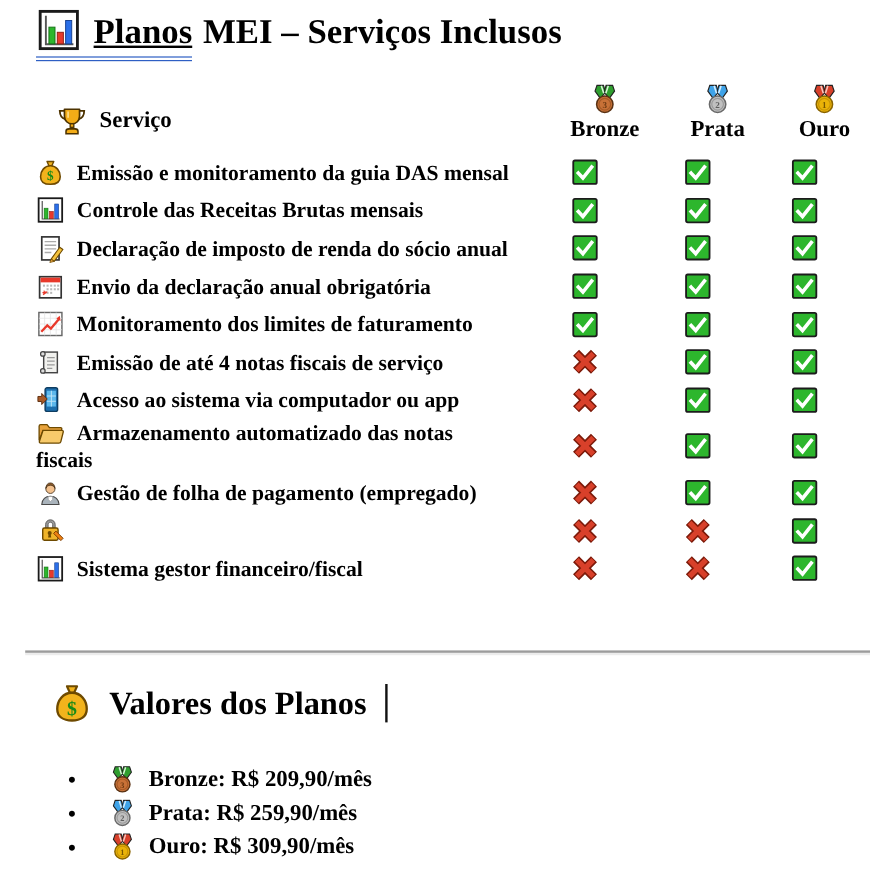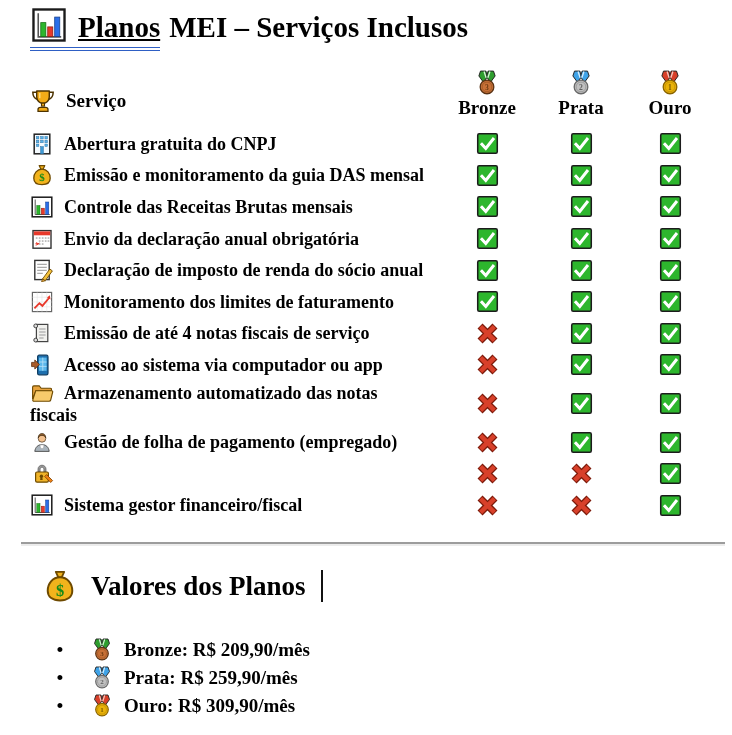--- a/index.html
+++ b/index.html
@@ -11,21 +11,21 @@
   .title-row{position:absolute;top:6px;left:30px;display:flex;align-items:flex-end;
              font-size:29px;font-weight:700;white-space:nowrap;justify-content:center;}
   .title-link{display:inline-flex;align-items:flex-end;gap:10px;
               border-bottom:4px double #2e5fc4;padding-bottom:3px;}
   .title-link .ic svg{width:38px;height:38px;}
   .title-word{text-decoration:underline;}
   .title-rest{margin-left:9px;padding-bottom:7px;}
 
   
   .table{position:absolute;top:64px;left:0;right:0;}
-  .thead{display:grid;grid-template-columns:410px 94px 94px 84px;padding-left:30px;}
+  .thead{display:grid;grid-template-columns:410px 94px 94px 84px;padding-left:47px;}
   .svc-head{display:flex;align-items:center;gap:10px;font-size:19px;font-weight:700;margin-top:18px;}
   .svc-head .ic svg{width:26px;height:26px;}
   .plan-col{display:flex;flex-direction:column;align-items:center;gap:1px;
             font-size:19px;font-weight:700;padding-top:6px;}
   .plan-col .ic svg{width:26px;height:26px;}
   .rows{margin-top:9px;}
   .row{display:grid;grid-template-columns:410px 94px 94px 84px;padding-left:30px;
        align-items:center;min-height:31.6px;}
   .svc{font-size:18px;font-weight:700;line-height:1.2;}
   .svc .ic{display:inline-block;vertical-align:-6px;margin-right:10px;}
@@ -228,40 +228,20 @@
             <use href="#sym-medal-gold"></use>
           </svg>
         </span>
       <span>Ouro</span>
     </div>
   </div>
 
   <div class="rows">
     <div class="row">
       <div class="svc"><span class="ic"><svg class="isvg" viewBox="0 0 24 24" aria-hidden="true">
-              <use href="#sym-building"></use>
-            </svg></span><span class="lbl">Abertura gratuita do CNPJ</span></div>
-      <span class="cell">
-          <svg class="msvg" viewBox="0 0 24 24" aria-hidden="true">
-            <use href="#sym-check"></use>
-          </svg>
-        </span>
-      <span class="cell">
-          <svg class="msvg" viewBox="0 0 24 24" aria-hidden="true">
-            <use href="#sym-check"></use>
-          </svg>
-        </span>
-      <span class="cell">
-          <svg class="msvg" viewBox="0 0 24 24" aria-hidden="true">
-            <use href="#sym-check"></use>
-          </svg>
-        </span>
-    </div>
-    <div class="row">
-      <div class="svc"><span class="ic"><svg class="isvg" viewBox="0 0 24 24" aria-hidden="true">
               <use href="#sym-moneybag"></use>
             </svg></span><span class="lbl">Emissão e monitoramento da guia DAS mensal</span></div>
       <span class="cell">
           <svg class="msvg" viewBox="0 0 24 24" aria-hidden="true">
             <use href="#sym-check"></use>
           </svg>
         </span>
       <span class="cell">
           <svg class="msvg" viewBox="0 0 24 24" aria-hidden="true">
             <use href="#sym-check"></use>
@@ -288,42 +268,42 @@
           </svg>
         </span>
       <span class="cell">
           <svg class="msvg" viewBox="0 0 24 24" aria-hidden="true">
             <use href="#sym-check"></use>
           </svg>
         </span>
     </div>
     <div class="row">
       <div class="svc"><span class="ic"><svg class="isvg" viewBox="0 0 24 24" aria-hidden="true">
+              <use href="#sym-memo"></use>
+            </svg></span><span class="lbl">Declaração de imposto de renda do sócio anual</span></div>
+      <span class="cell">
+          <svg class="msvg" viewBox="0 0 24 24" aria-hidden="true">
+            <use href="#sym-check"></use>
+          </svg>
+        </span>
+      <span class="cell">
+          <svg class="msvg" viewBox="0 0 24 24" aria-hidden="true">
+            <use href="#sym-check"></use>
+          </svg>
+        </span>
+      <span class="cell">
+          <svg class="msvg" viewBox="0 0 24 24" aria-hidden="true">
+            <use href="#sym-check"></use>
+          </svg>
+        </span>
+    </div>
+    <div class="row">
+      <div class="svc"><span class="ic"><svg class="isvg" viewBox="0 0 24 24" aria-hidden="true">
               <use href="#sym-calendar"></use>
             </svg></span><span class="lbl">Envio da declaração anual obrigatória</span></div>
-      <span class="cell">
-          <svg class="msvg" viewBox="0 0 24 24" aria-hidden="true">
-            <use href="#sym-check"></use>
-          </svg>
-        </span>
-      <span class="cell">
-          <svg class="msvg" viewBox="0 0 24 24" aria-hidden="true">
-            <use href="#sym-check"></use>
-          </svg>
-        </span>
-      <span class="cell">
-          <svg class="msvg" viewBox="0 0 24 24" aria-hidden="true">
-            <use href="#sym-check"></use>
-          </svg>
-        </span>
-    </div>
-    <div class="row">
-      <div class="svc"><span class="ic"><svg class="isvg" viewBox="0 0 24 24" aria-hidden="true">
-              <use href="#sym-memo"></use>
-            </svg></span><span class="lbl">Declaração de imposto de renda do sócio anual</span></div>
       <span class="cell">
           <svg class="msvg" viewBox="0 0 24 24" aria-hidden="true">
             <use href="#sym-check"></use>
           </svg>
         </span>
       <span class="cell">
           <svg class="msvg" viewBox="0 0 24 24" aria-hidden="true">
             <use href="#sym-check"></use>
           </svg>
         </span>

